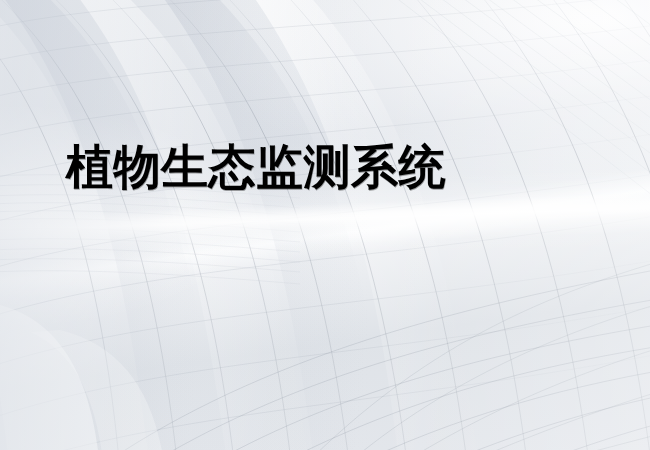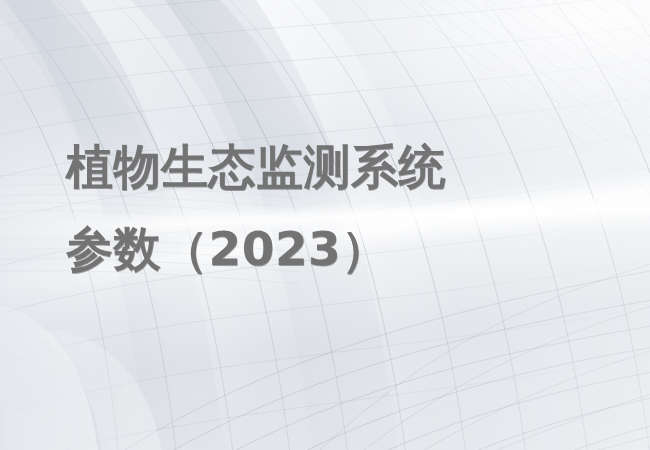--- a/index.html
+++ b/index.html
@@ -57,21 +57,21 @@
   }
 
   
   .title-block {
     position: absolute;
     left: 66px;
     top: 126px;
     width: 520px;
   }
   .title-line {
-    color: #737373;
+    color: #000000;
     font-family: "DejaVu Sans", "Liberation Sans", sans-serif;
     font-weight: 700;
     font-size: 47px;
     line-height: 82px;
     letter-spacing: 0.5px;
     white-space: nowrap;
     text-shadow: 0.5px 0.5px 0 rgba(0,0,0,0.35);
   }
 </style>
 </head>
@@ -197,16 +197,15 @@
         <path d="M 60,330 C 120,345 155,390 165,470 L 104,470 C 96,390 70,350 30,332 Z" fill="#ffffff" fill-opacity="0.30"></path>
       </g>
     </g>
   </svg>
 
   <div class="bg-layer bg-sheen"></div>
   <div class="bg-layer bg-vignette"></div>
 
   <div class="title-block">
     <div class="title-line">植物生态监测系统</div>
-    <div class="title-line">参数（2023）</div>
   </div>
 
 </div>
 
 </body></html>

